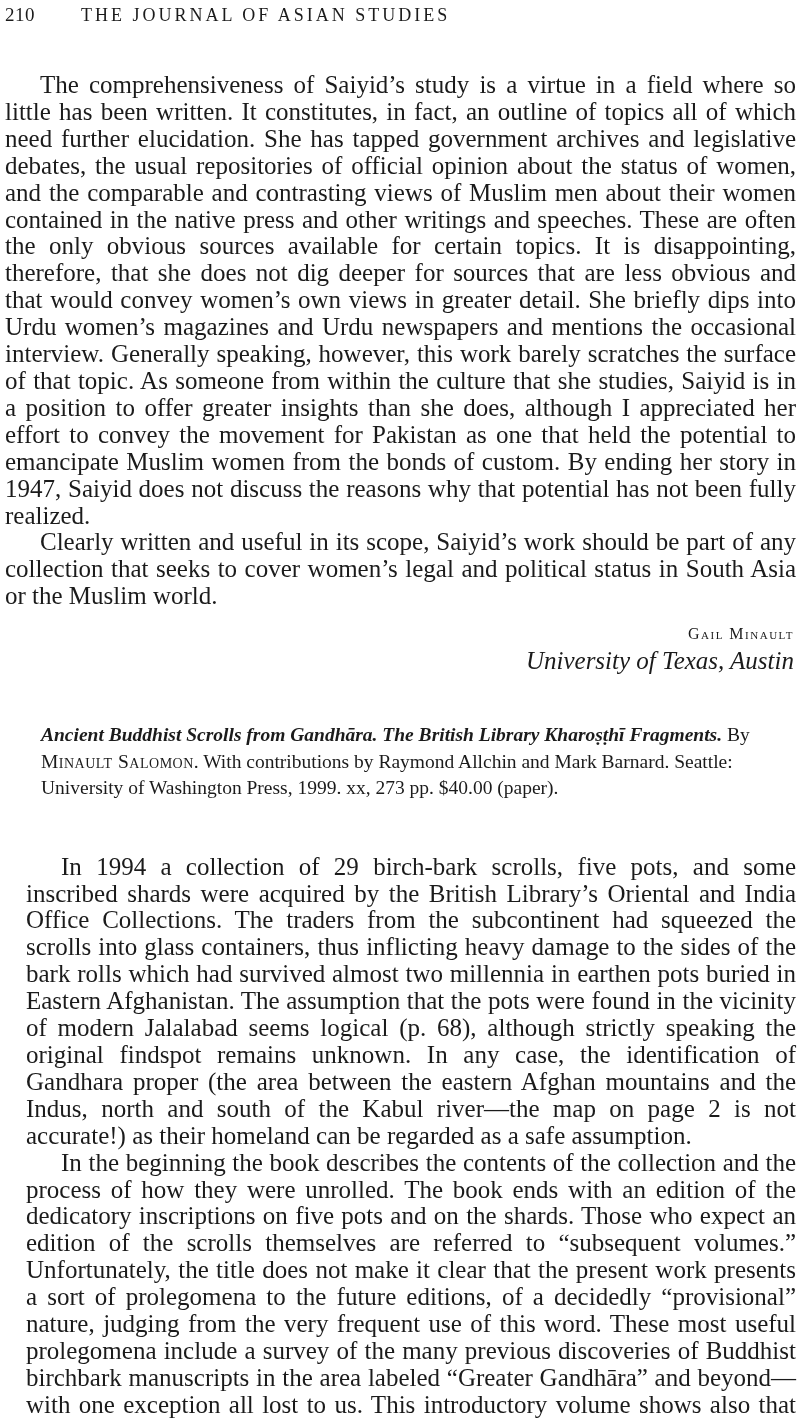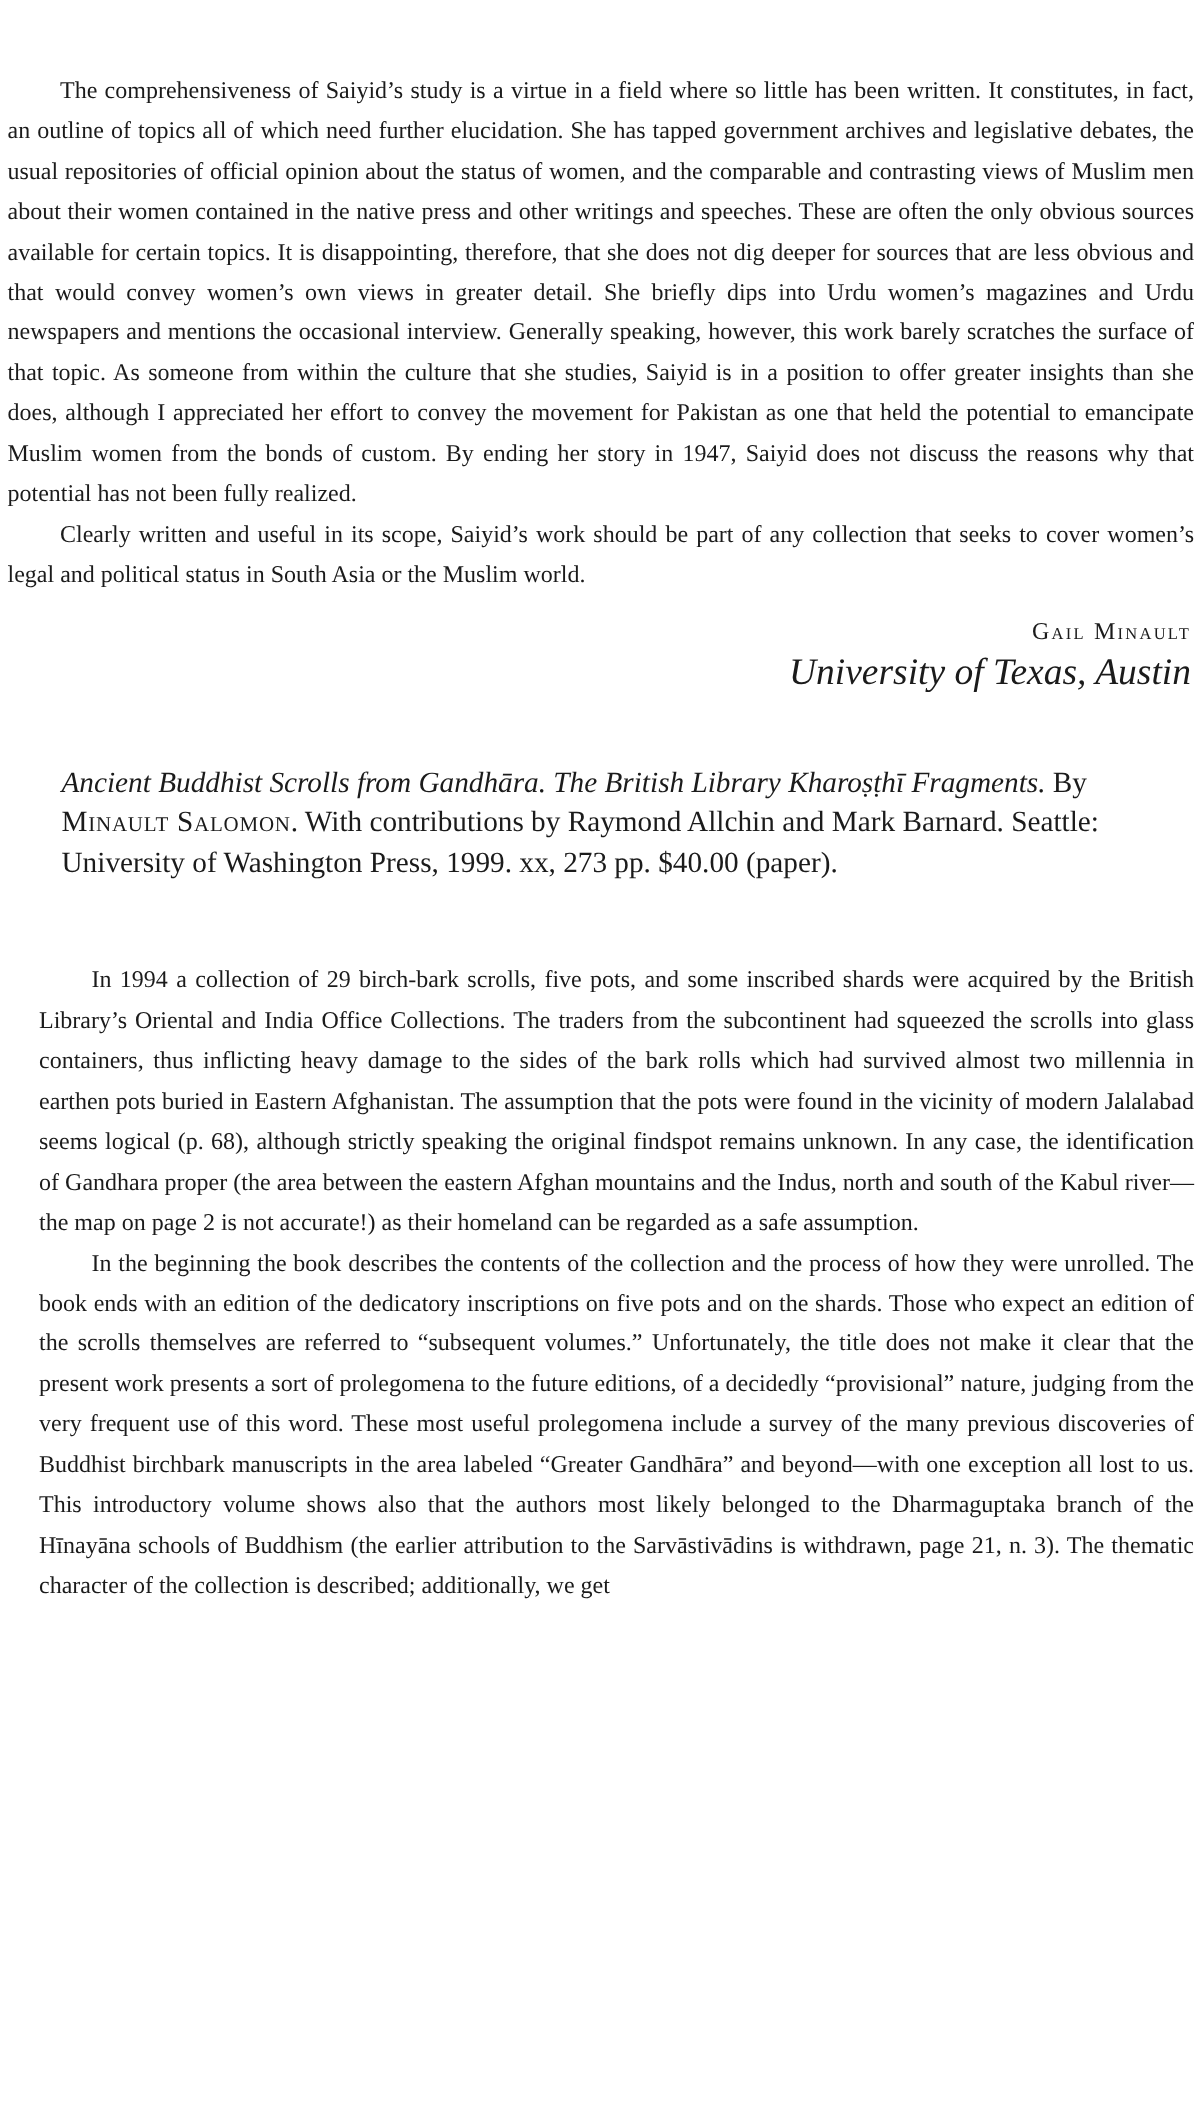--- a/index.html
+++ b/index.html
@@ -20,21 +20,21 @@
     line-height: 24px;
   }
   .page-number { letter-spacing: 0.5px; }
   .journal-title {
     margin-left: 46px;
     font-size: 18px;
     letter-spacing: 3px;
   }
 
   .body-par {
-    font-size: 16px;
+    font-size: 25px;
     line-height: 26.9px;
     text-align: justify;
     text-indent: 35px;
   }
 
   .review-one { margin-top: 45px; }
 
   .signature {
     margin-top: 10px;
     text-align: right;
@@ -52,30 +52,34 @@
     line-height: 27px;
   }
 
   .citation {
     margin-top: 48px;
     margin-left: 36px;
     font-size: 19.5px;
     line-height: 26.5px;
     text-align: left;
   }
-  .citation-title { font-style: italic; }
+  .citation-title { font-style: italic; font-weight: bold; }
   .smallcaps { font-variant: small-caps; letter-spacing: 0.5px; }
 
   .review-two-body { margin-top: 52px; margin-left: 21px; }
 </style>
 </head>
 <body>
 
 <div class="page">
 
+  <header class="page-header">
+    <span class="page-number">210</span>
+    <span class="journal-title">THE JOURNAL OF ASIAN STUDIES</span>
+  </header>
 
   <section class="review-one">
     <p class="body-par">The comprehensiveness of Saiyid’s study is a virtue in a field where so little has been written. It constitutes, in fact, an outline of topics all of which need further elucidation. She has tapped government archives and legislative debates, the usual repositories of official opinion about the status of women, and the comparable and contrasting views of Muslim men about their women contained in the native press and other writings and speeches. These are often the only obvious sources available for certain topics. It is disappointing, therefore, that she does not dig deeper for sources that are less obvious and that would convey women’s own views in greater detail. She briefly dips into Urdu women’s magazines and Urdu newspapers and mentions the occasional interview. Generally speaking, however, this work barely scratches the surface of that topic. As someone from within the culture that she studies, Saiyid is in a position to offer greater insights than she does, although I appreciated her effort to convey the movement for Pakistan as one that held the potential to emancipate Muslim women from the bonds of custom. By ending her story in 1947, Saiyid does not discuss the reasons why that potential has not been fully realized.</p>
     <p class="body-par">Clearly written and useful in its scope, Saiyid’s work should be part of any collection that seeks to cover women’s legal and political status in South Asia or the Muslim world.</p>
 
     <div class="signature">
       <div class="reviewer-name">Gail Minault</div>
       <div class="reviewer-affiliation">University of Texas, Austin</div>
     </div>
   </section>

